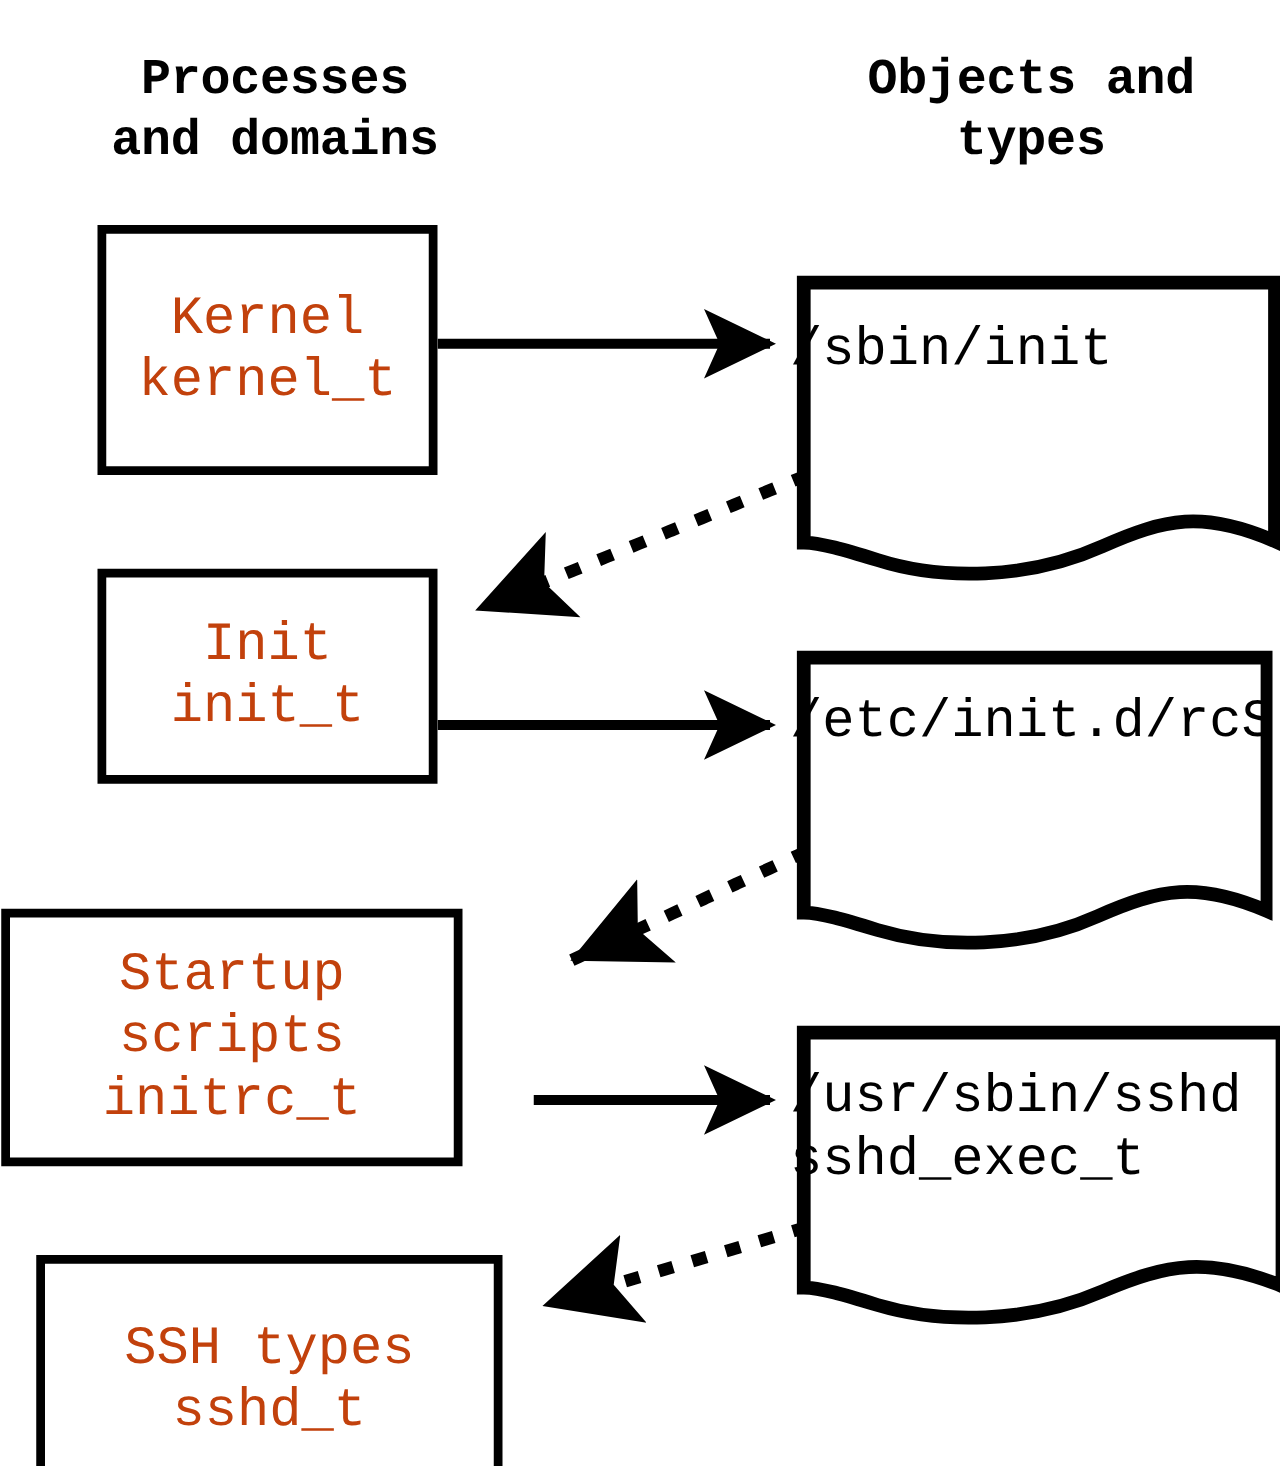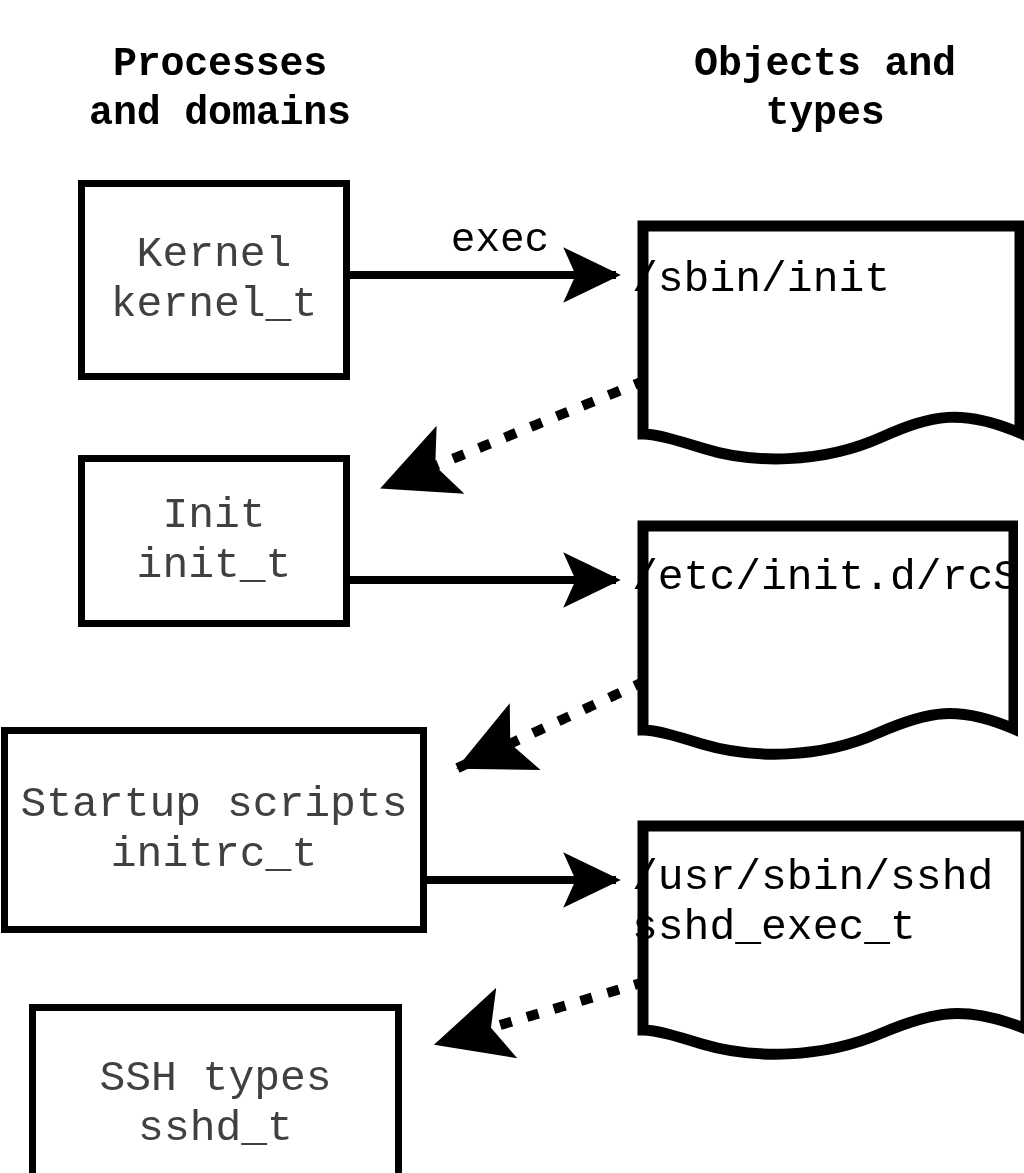--- a/index.html
+++ b/index.html
@@ -31,21 +31,21 @@
 
   .proc-box {
     position: absolute;
     box-sizing: border-box;
     border: 7px solid #000000;
     background: #ffffff;
     display: flex;
     flex-direction: column;
     align-items: center;
     justify-content: center;
-    color: #404040;
+    color: #c2410c;
     font-size: 43px;
     line-height: 1.16;
     text-align: center;
   }
   .proc-box .ln { display: block; }
 
   .doc-shape {
     position: absolute;
   }
   .doc-shape svg { display: block; }
@@ -111,33 +111,32 @@
 
     <g>
       <line x1="427" y1="845" x2="616" y2="845" stroke="#000000" stroke-width="8" marker-end="url(#arrowsolid)"></line>
     </g>
 
     <g>
       <line x1="641" y1="948" x2="440" y2="1008" stroke="#000000" stroke-width="10" stroke-dasharray="2 26" stroke-linecap="square" marker-end="url(#arrowdot)"></line>
     </g>
   </svg>
 
-  <div class="edge-label" style="left:425px; top:182px; width:150px;">exec</div>
 
   <div class="proc-box" style="left:78px; top:145px; width:272px; height:200px;">
     <span class="ln">Kernel</span>
     <span class="ln">kernel_t</span>
   </div>
 
   <div class="proc-box" style="left:78px; top:420px; width:272px; height:172px;">
     <span class="ln">Init</span>
     <span class="ln">init_t</span>
   </div>
 
-  <div class="proc-box" style="left:1px; top:692px; width:426px; height:206px;">
+  <div class="proc-box" style="left:1px; top:692px; width:369px; height:206px;">
     <span class="ln">Startup scripts</span>
     <span class="ln">initrc_t</span>
   </div>
 
   <div class="proc-box" style="left:29px; top:969px; width:373px; height:200px;">
     <span class="ln">SSH types</span>
     <span class="ln">sshd_t</span>
   </div>
 
   <div class="doc-shape" style="left:632px; top:180px; width:392px; height:250px;">

